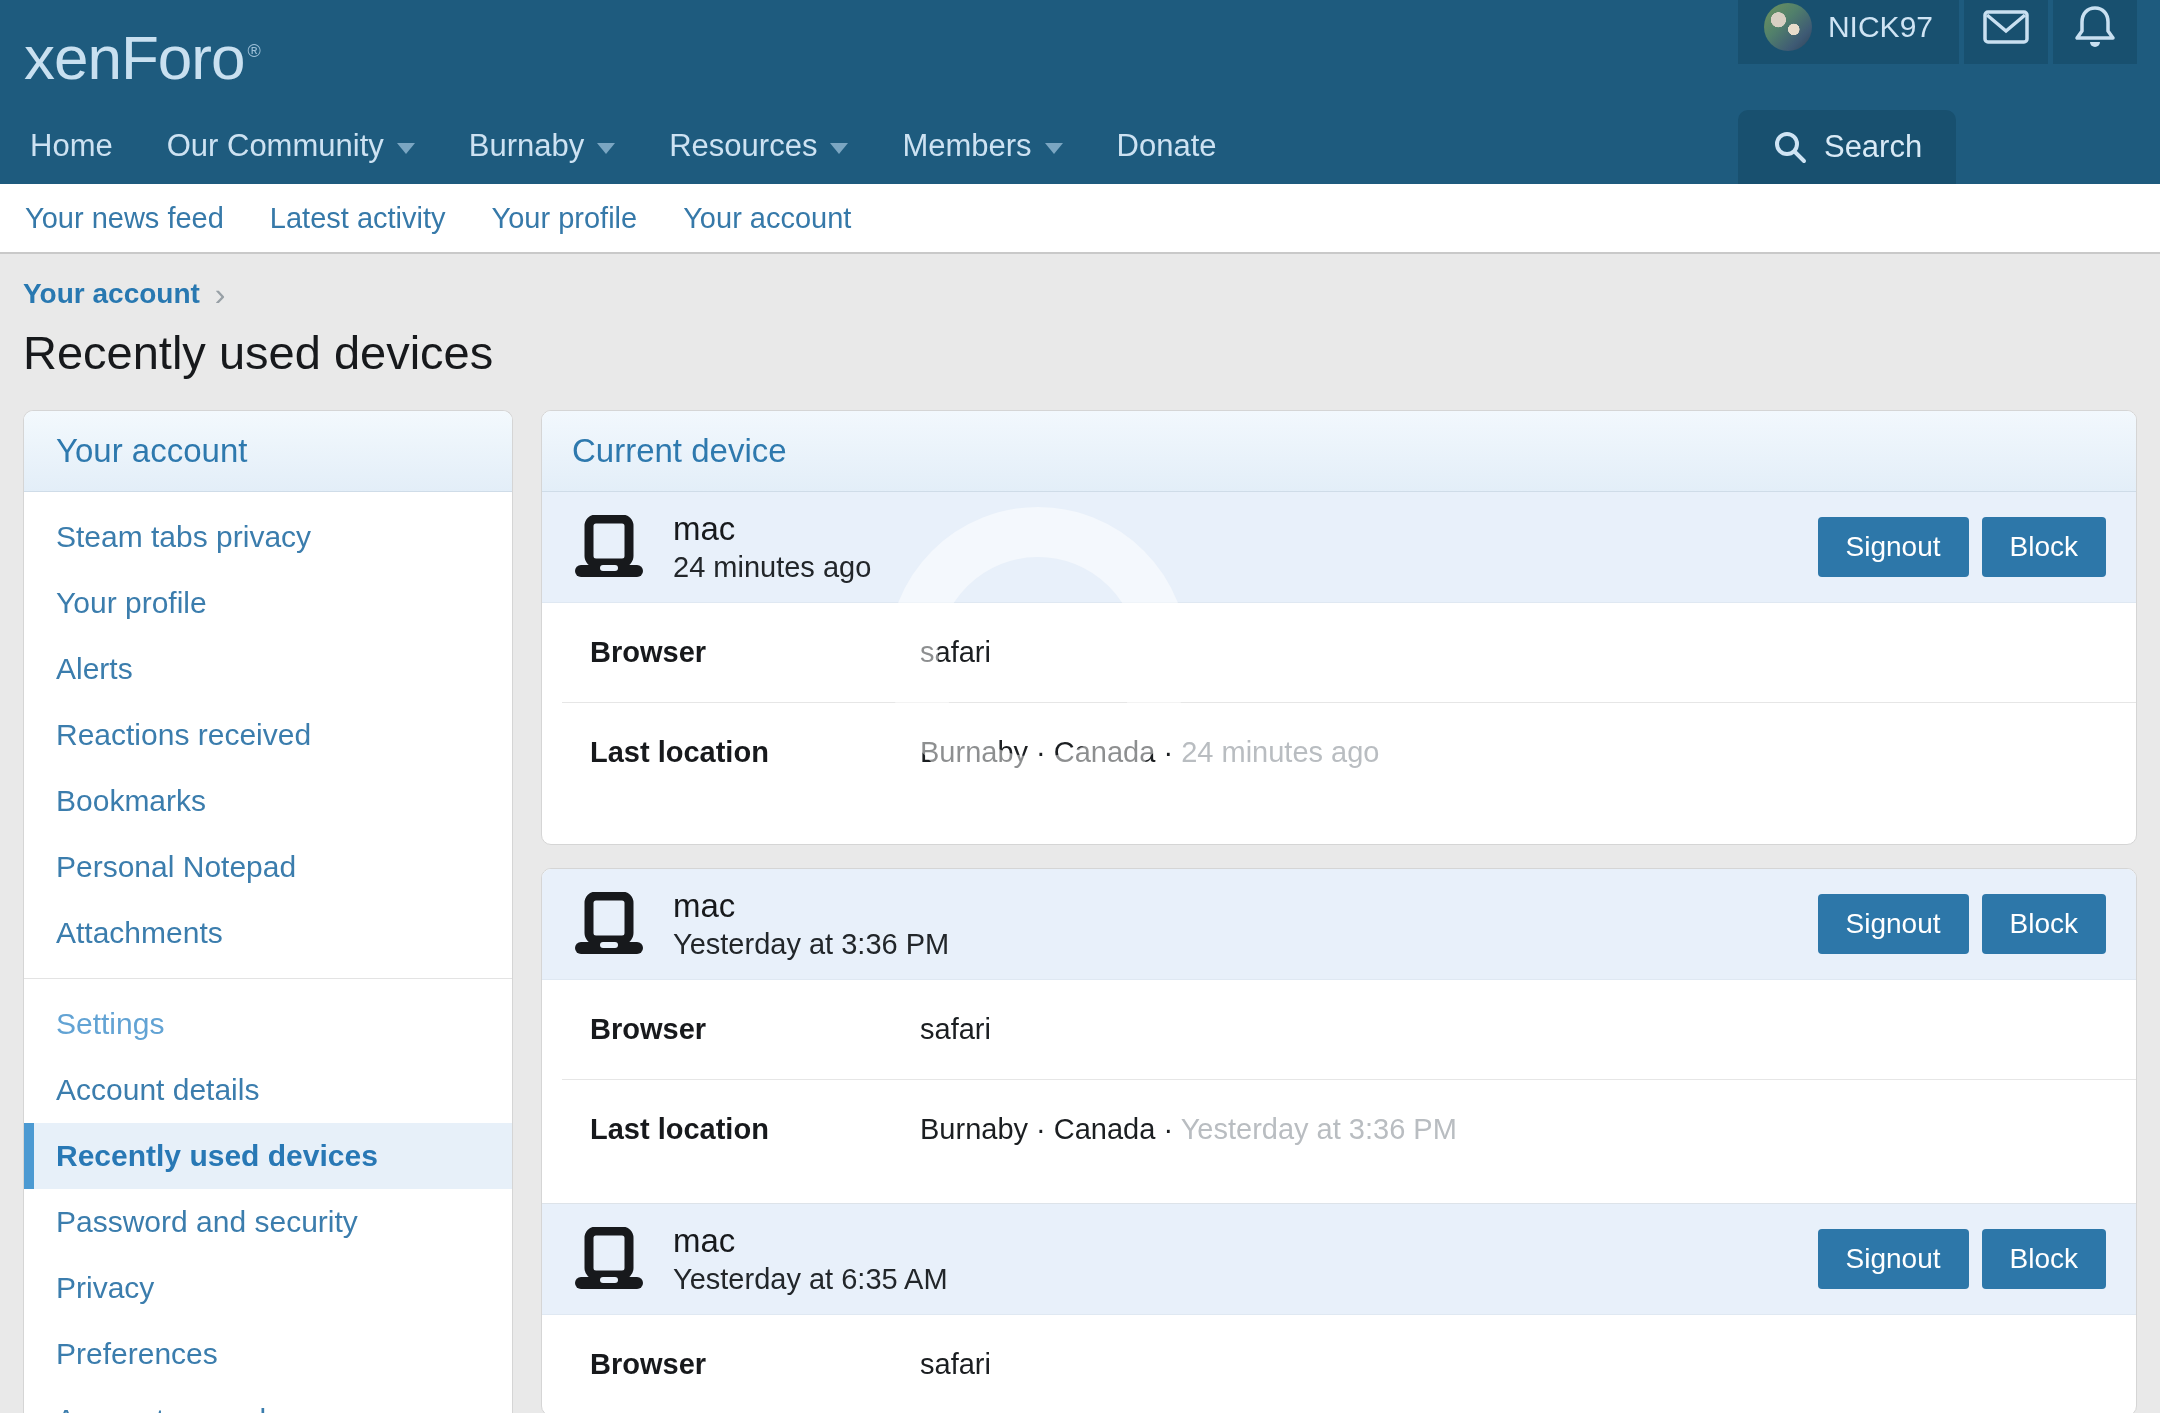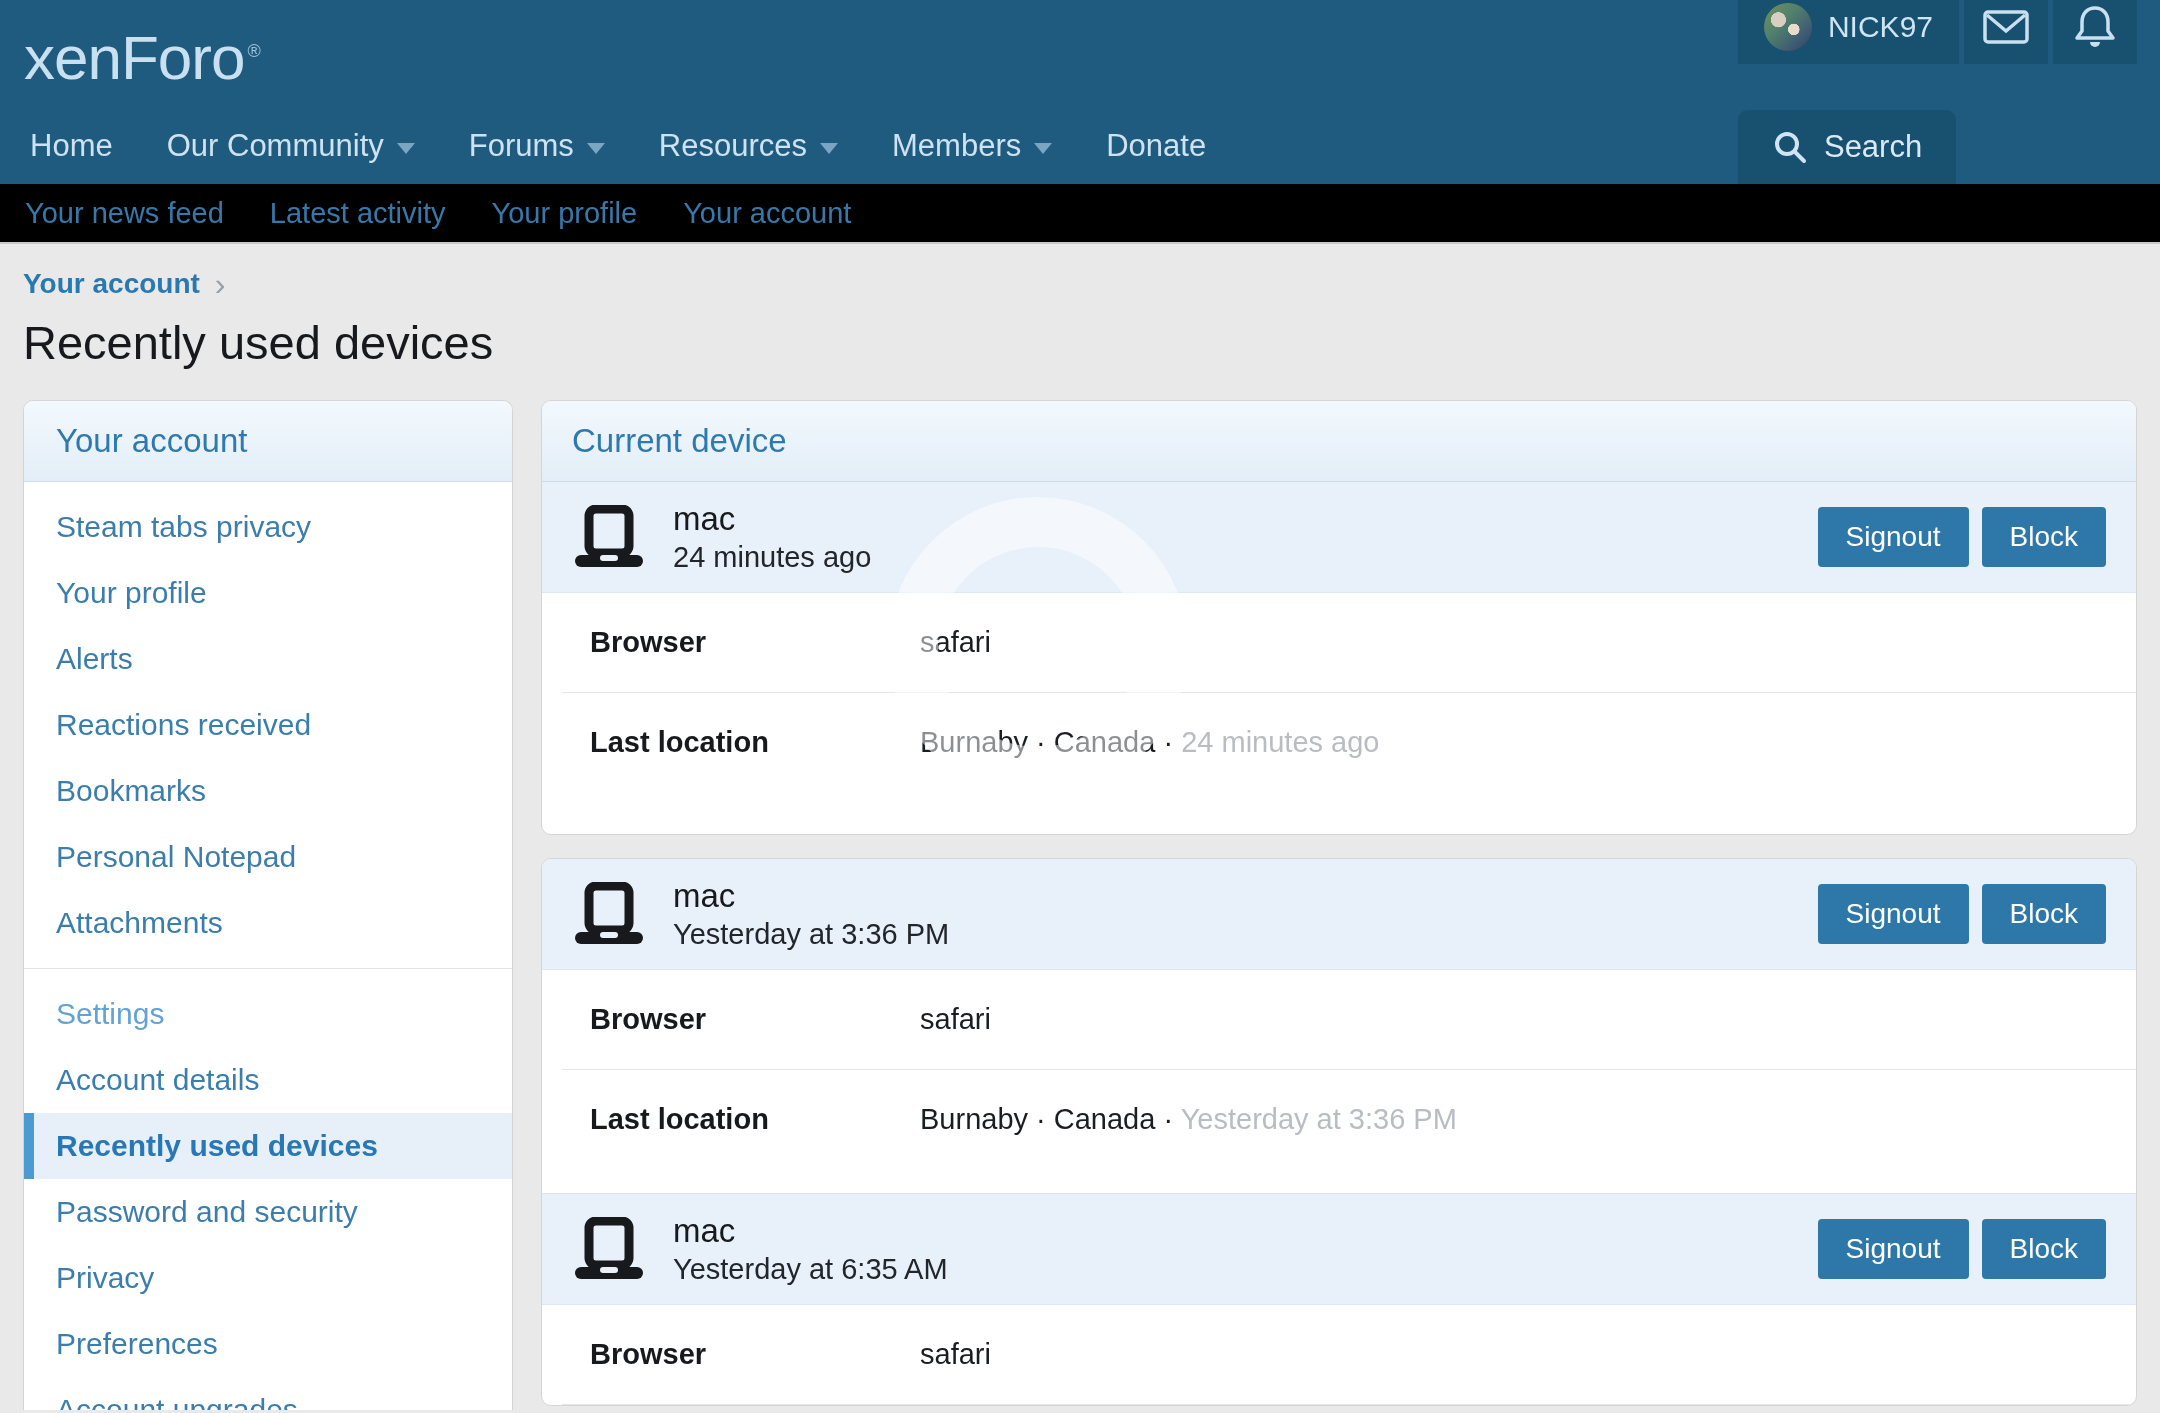--- a/index.html
+++ b/index.html
@@ -29,21 +29,21 @@
             background:
               radial-gradient(circle at 30% 35%, #d8cfc2 0 16%, transparent 17%),
               radial-gradient(circle at 62% 55%, #e8dccb 0 14%, transparent 15%),
               linear-gradient(135deg,#6f935d 0%, #51806b 40%, #3e5a74 75%, #2e4356 100%); }
   .user-name { font-size:30px; color:#cfe4f4; }
   .search-block { height:74px; background:#18506f; border-radius:10px 10px 0 0;
                   display:flex; align-items:center; gap:16px; padding:9px 34px;
                   font-size:31px; color:#d9eaf6; cursor:pointer; }
 
   
-  .subnav { height:60px; background:#000000; border-bottom:2px solid #c9c9c9;
+  .subnav { height:70px; background:#ffffff; border-bottom:2px solid #c9c9c9;
             display:flex; align-items:center; padding:0 25px; gap:46px; }
   .subnav a { font-size:29px; color:#3679a9; text-decoration:none; cursor:pointer; }
 
   
   .page { padding:0 23px; }
   .breadcrumb { margin-top:24px; display:flex; align-items:center; gap:15px; }
   .crumb-link { font-size:28px; font-weight:700; color:#2878b1; cursor:pointer; }
   .crumb-sep { font-size:32px; color:#98a0a6; line-height:22px; }
   h1.page-title { margin-top:15px; font-size:47px; font-weight:400; color:#17191c; }
 
@@ -95,21 +95,21 @@
   <div class="logo"><span>xenForo</span><sup>®</sup></div>
   <nav class="main-nav">
       <div class="nav-item">
         <span>Home</span>
       </div>
       <div class="nav-item">
         <span>Our Community</span>
         <span class="nav-caret"></span>
       </div>
       <div class="nav-item">
-        <span>Forums</span>
+        <span>Burnaby</span>
         <span class="nav-caret"></span>
       </div>
       <div class="nav-item">
         <span>Resources</span>
         <span class="nav-caret"></span>
       </div>
       <div class="nav-item">
         <span>Members</span>
         <span class="nav-caret"></span>
       </div>

